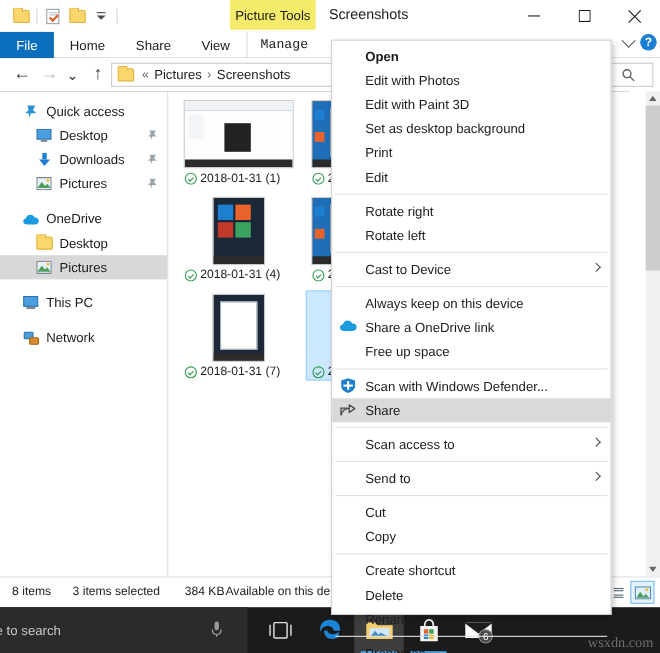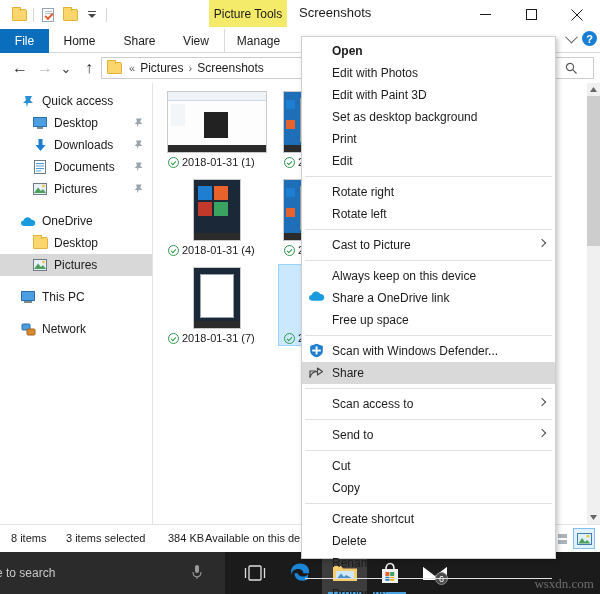--- a/index.html
+++ b/index.html
@@ -63,21 +63,21 @@
     background: #ffffff; border-bottom: 1px solid #dadada;
   }
   .tab {
     position: absolute; top: 0; height: 24px; display: flex; align-items: center;
     justify-content: center; font-size: 12px; color: #1b1b1b;
   }
   .tab-file { left: 0; width: 49px; background: #0b6ebd; color: #fff; }
   .tab-home { left: 49px; width: 61px; }
   .tab-share { left: 110px; width: 59px; }
   .tab-view { left: 169px; width: 54px; }
-  .tab-manage { left: 224px; width: 68px; border-left: 1px solid #dadada; }
+  .tab-manage { left: 224px; width: 68px; border-left: 1px solid #dadada; font-family: Liberation Mono, monospace; }
   .ribbon-right { position: absolute; right: 3px; top: 2px; display: flex; align-items: center; gap: 6px; }
   .chev-dn { width: 9px; height: 9px; border-left: 1.4px solid #5a5a5a; border-bottom: 1.4px solid #5a5a5a; transform: rotate(-45deg) translate(1px,-1px); }
   .help-ic {
     width: 15px; height: 15px; border-radius: 50%; background: #1a7fd4; color: #fff;
     font-size: 11px; font-weight: bold; display: flex; align-items: center; justify-content: center;
   }
 
   
   .addrbar {
     position: absolute; left: 0; top: 53px; width: 600px; height: 30px; background: #ffffff;
@@ -360,37 +360,20 @@
             </svg>
         </span>
         <span>Downloads</span>
         <span class="pin">
           <svg width="11" height="11" viewBox="0 0 14 14">
               <path d="M4 2 L11 2 L9 6 L12 9 L7 9 L6 13 L5 9 L2 9 L5 6 Z" fill="#9aa4ad"></path>
             </svg>
         </span>
       </div>
 
-      <div class="nav-item nav-l1">
-        <span class="nav-ic">
-          <svg width="12" height="14" viewBox="0 0 12 14">
-              <rect x="0.5" y="0.5" width="11" height="13" fill="#fff" stroke="#6f7b85"></rect>
-              <rect x="2" y="3" width="8" height="1" fill="#4b9fe0"></rect>
-              <rect x="2" y="5.5" width="8" height="1" fill="#4b9fe0"></rect>
-              <rect x="2" y="8" width="8" height="1" fill="#4b9fe0"></rect>
-              <rect x="2" y="10.5" width="5" height="1" fill="#4b9fe0"></rect>
-            </svg>
-        </span>
-        <span>Documents</span>
-        <span class="pin">
-          <svg width="11" height="11" viewBox="0 0 14 14">
-              <path d="M4 2 L11 2 L9 6 L12 9 L7 9 L6 13 L5 9 L2 9 L5 6 Z" fill="#9aa4ad"></path>
-            </svg>
-        </span>
-      </div>
 
       <div class="nav-item nav-l1">
         <span class="nav-ic">
           <svg width="14" height="12" viewBox="0 0 14 12">
               <rect x="0.5" y="0.5" width="13" height="11" fill="#e8f1f8" stroke="#6f7b85"></rect>
               <path d="M1 10 L5 4.5 L8 8 L10 6 L13 10 Z" fill="#4e9f5e"></path>
               <circle cx="10.5" cy="3" r="1.4" fill="#f0c040"></circle>
             </svg>
         </span>
         <span>Pictures</span>
@@ -707,21 +690,21 @@
     <div class="mi">
       <span>Rotate right</span>
     </div>
     <div class="mi">
       <span>Rotate left</span>
     </div>
 
     <div class="msep"></div>
 
     <div class="mi">
-      <span>Cast to Picture</span>
+      <span>Cast to Device</span>
       <span class="mi-arrow"></span>
     </div>
 
     <div class="msep"></div>
 
     <div class="mi">
       <span>Always keep on this device</span>
     </div>
     <div class="mi">
       <span class="mi-ic">

